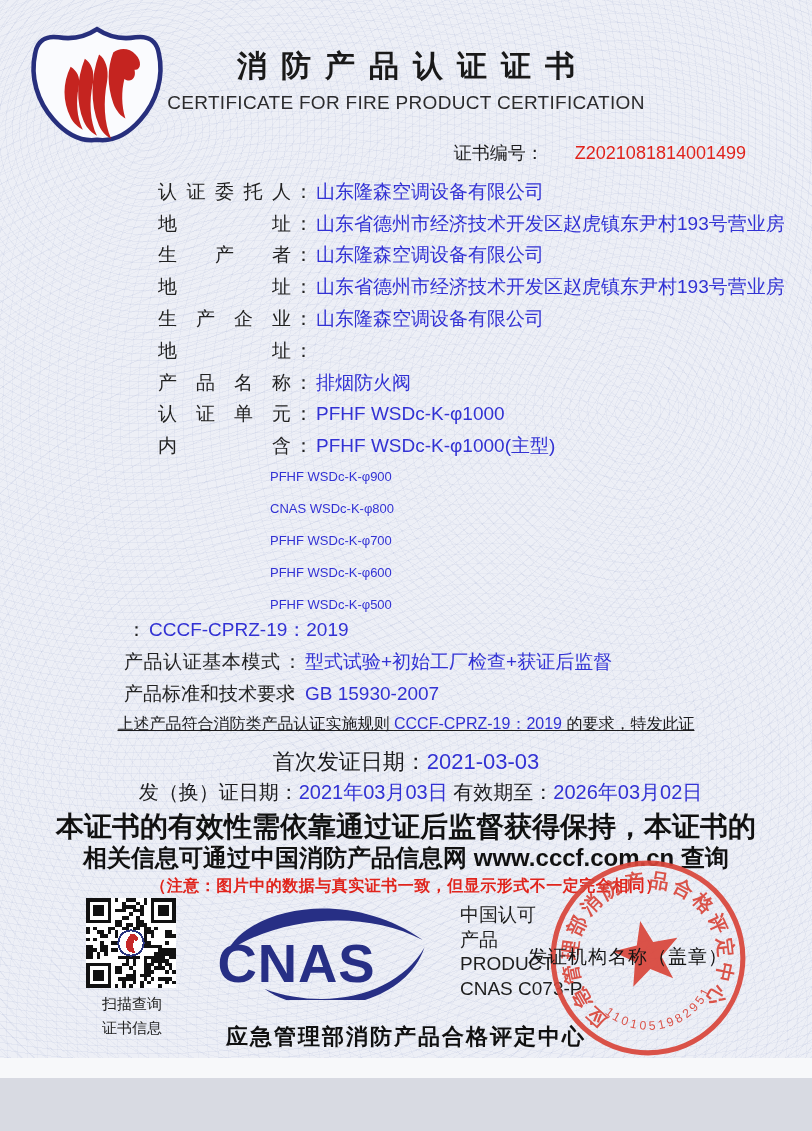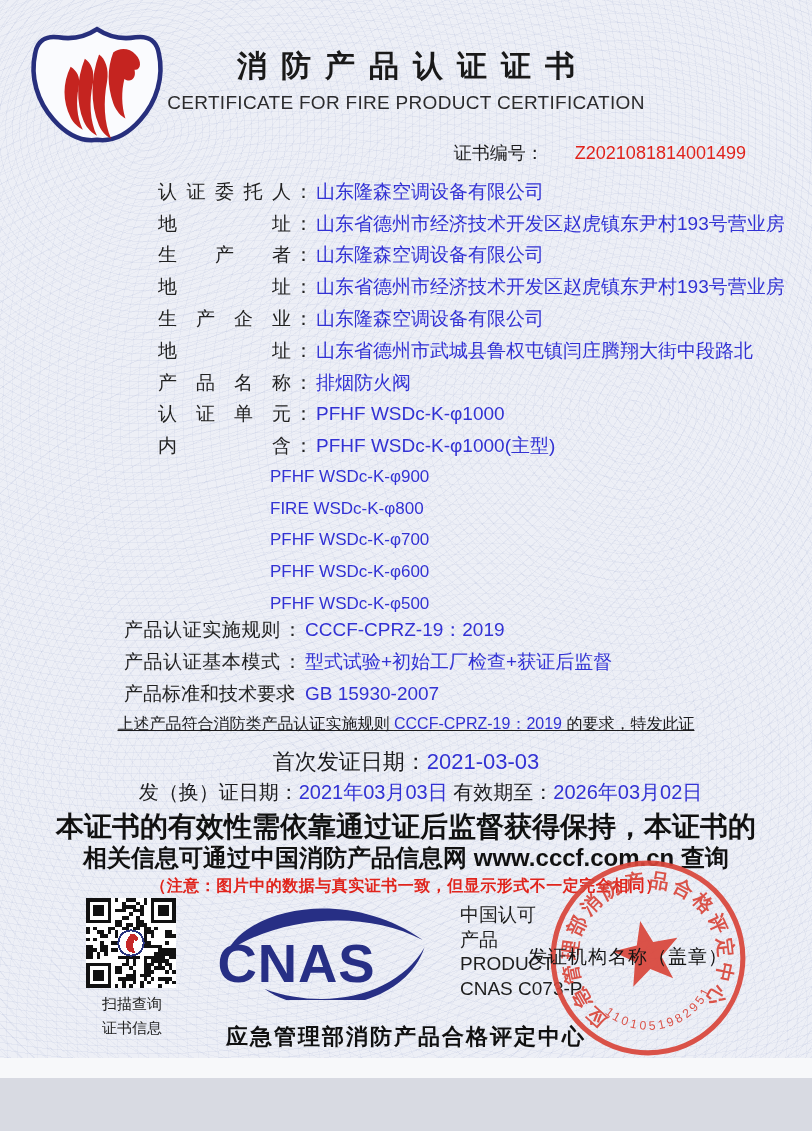--- a/index.html
+++ b/index.html
@@ -21,21 +21,21 @@
   .subtitle{left:0;right:0;top:92px;text-align:center;font-size:19px;color:#2b2b2d;letter-spacing:.3px;}
   .certno{top:141px;right:66px;font-size:18px;}
   .certno .num{color:#e0241c;margin-left:31px;}
   
   .fields{left:117px;top:176px;}
   .frow{height:31.8px;display:flex;align-items:center;font-size:19px;white-space:nowrap;margin-left:41px;}
   .flabel{display:inline-block;width:133px;text-align:justify;text-align-last:justify;color:#222;}
   .colon{color:#222;margin:0 3px 0 3px;}
   .blue{color:#3232d4;}
   .models{left:270px;top:461px;}
-  .mrow{height:31.8px;display:flex;align-items:center;font-size:17px;color:#3232d4;white-space:nowrap;}
+  .mrow{height:31.8px;display:flex;align-items:center;font-size:13px;color:#3232d4;white-space:nowrap;}
   .rules{left:124px;top:614px;}
   .rrow{height:32px;display:flex;align-items:center;font-size:19px;white-space:nowrap;}
   .rlabel{display:inline-block;width:156px;text-align:justify;text-align-last:justify;color:#222;}
   
   .cline{left:0;right:0;text-align:center;white-space:nowrap;}
   .conform{top:714px;font-size:16px;text-decoration:underline;}
   .firstissue{top:747px;font-size:22px;}
   .issueline{top:779px;font-size:20px;margin-left:29px;}
   .valid1{top:808px;font-size:28px;font-weight:bold;color:#111;}
   .valid2{top:842px;font-size:24px;font-weight:bold;color:#111;}
@@ -97,50 +97,48 @@
         <span class="blue">山东省德州市经济技术开发区赵虎镇东尹村193号营业房</span>
       </div>
     <div class="frow">
         <span class="flabel">生产企业</span>
         <span class="colon">：</span>
         <span class="blue">山东隆森空调设备有限公司</span>
       </div>
     <div class="frow">
         <span class="flabel">地址</span>
         <span class="colon">：</span>
-        <span class="blue">山东省德州市武城县鲁权屯镇闫庄腾翔大街中段路北</span>
       </div>
     <div class="frow">
         <span class="flabel">产品名称</span>
         <span class="colon">：</span>
         <span class="blue">排烟防火阀</span>
       </div>
     <div class="frow">
         <span class="flabel">认证单元</span>
         <span class="colon">：</span>
         <span class="blue">PFHF WSDc-K-φ1000</span>
       </div>
     <div class="frow">
         <span class="flabel">内含</span>
         <span class="colon">：</span>
         <span class="blue">PFHF WSDc-K-φ1000(主型)</span>
       </div>
   </div>
 
   <div class="abs models">
     <div class="mrow">PFHF WSDc-K-φ900</div>
-    <div class="mrow">FIRE WSDc-K-φ800</div>
+    <div class="mrow">CNAS WSDc-K-φ800</div>
     <div class="mrow">PFHF WSDc-K-φ700</div>
     <div class="mrow">PFHF WSDc-K-φ600</div>
     <div class="mrow">PFHF WSDc-K-φ500</div>
   </div>
 
   <div class="abs rules">
     <div class="rrow">
-        <span class="rlabel">产品认证实施规则</span>
         <span class="colon">：</span>
         <span class="blue">CCCF-CPRZ-19：2019</span>
       </div>
     <div class="rrow">
         <span class="rlabel">产品认证基本模式</span>
         <span class="colon">：</span>
         <span class="blue">型式试验+初始工厂检查+获证后监督</span>
       </div>
     <div class="rrow">
         <span class="rlabel">产品标准和技术要求</span>

